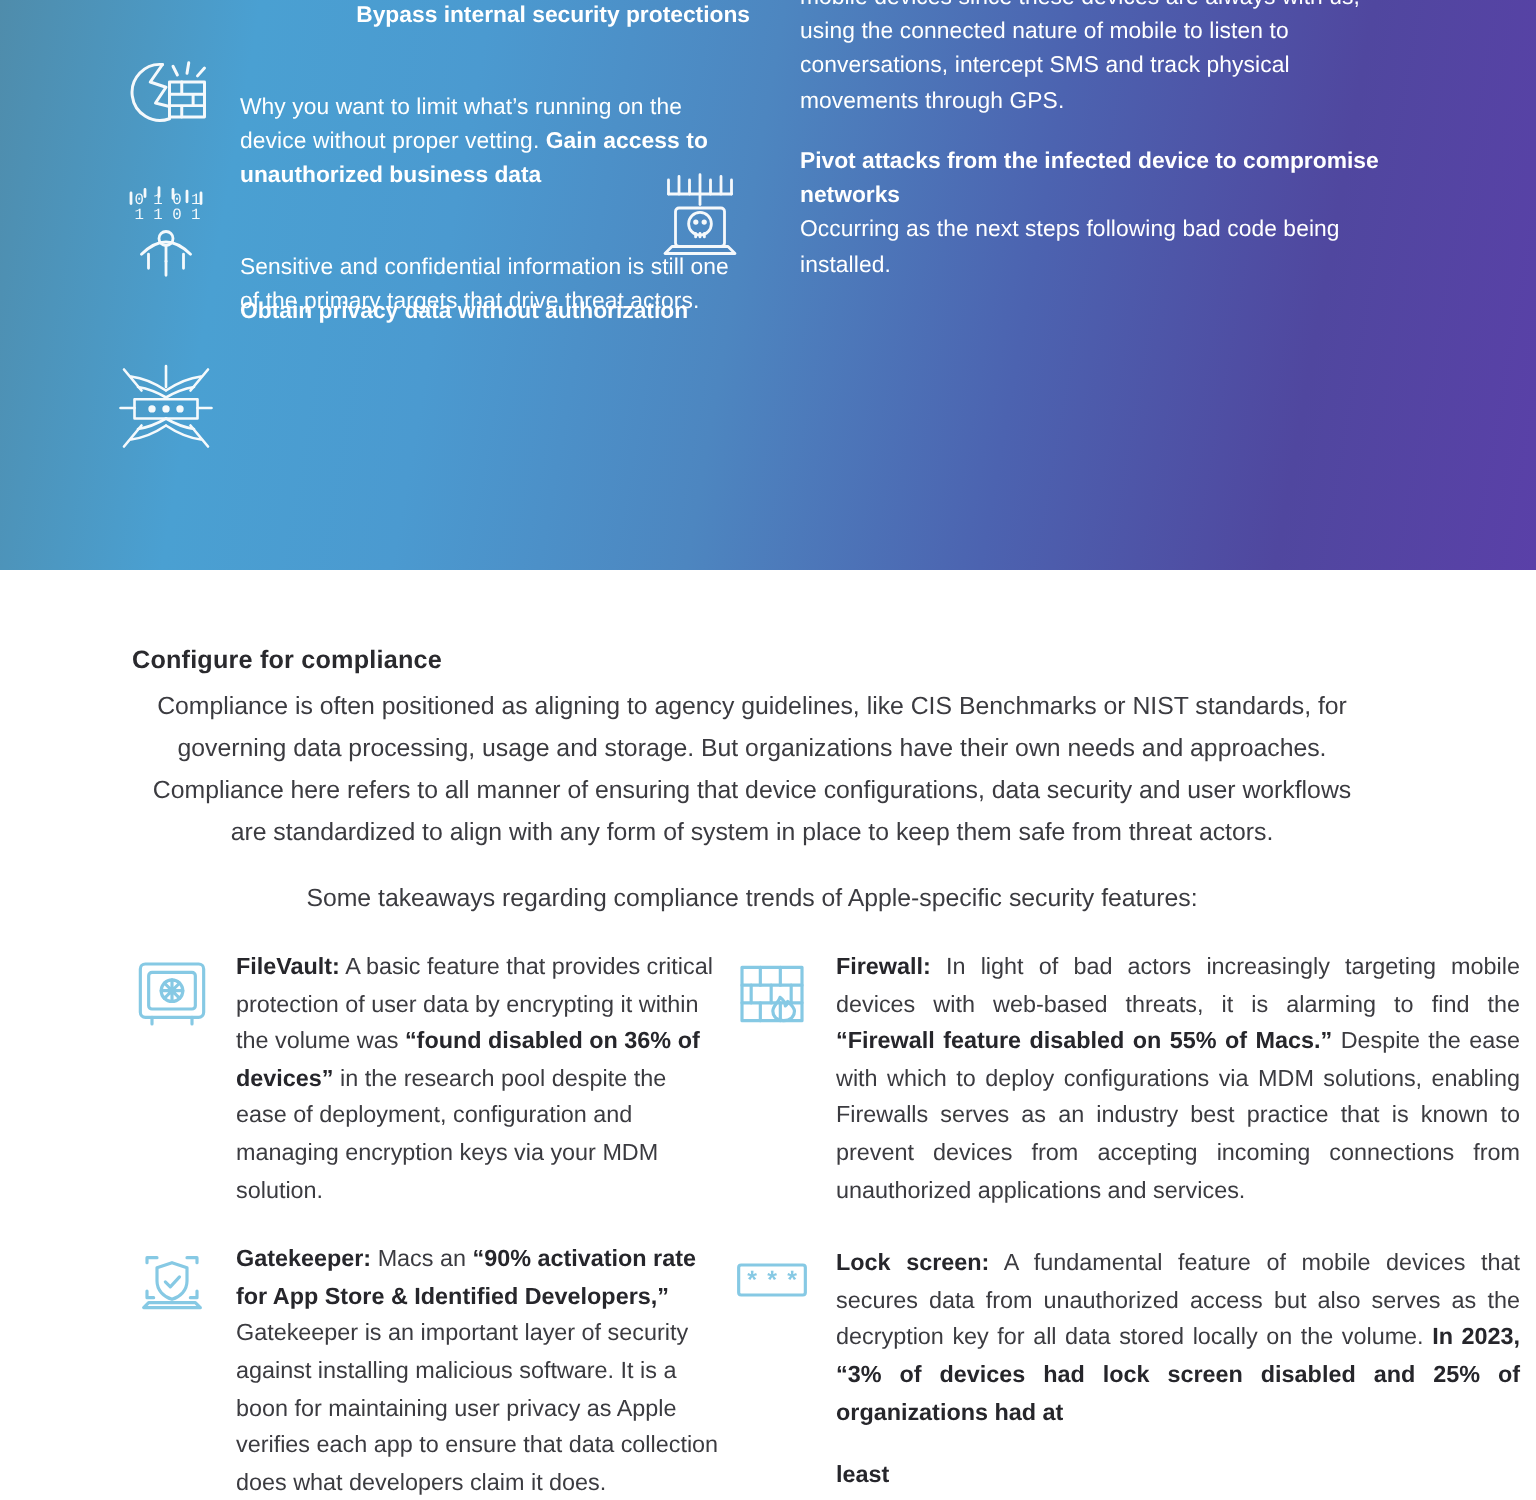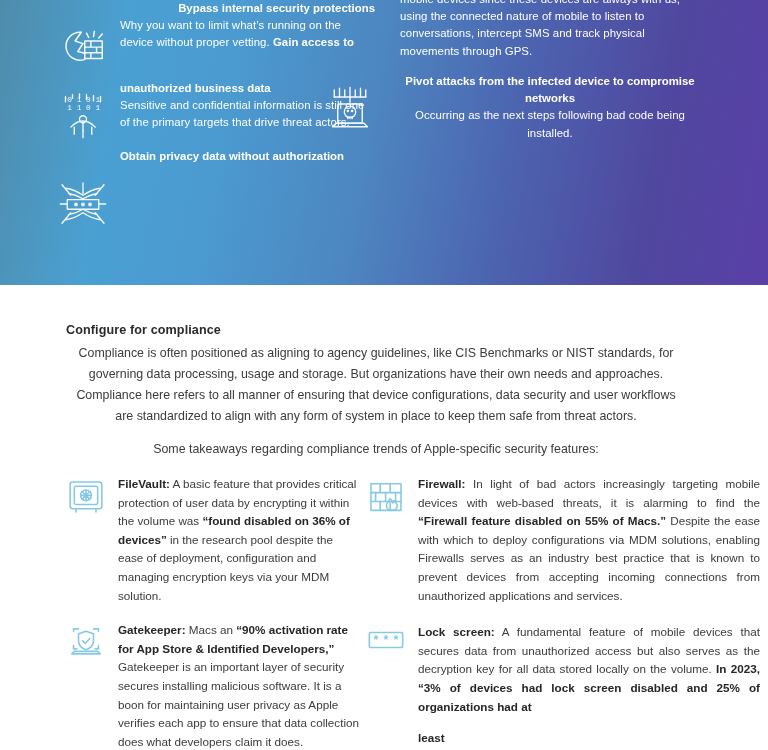--- a/index.html
+++ b/index.html
@@ -58,21 +58,21 @@
     opacity: .95;
   }
   .hero-icon svg { width: 100%; height: 100%; display: block; }
 
   .hero-text {
     color: #ffffff;
     font-size: 11.4px;
     line-height: 17.2px;
     letter-spacing: .05px;
   }
-  .hero-text.indent { margin-left: 65px; }
+  .hero-text.indent { margin-left: 65px; margin-top: 29px; }
   .hero-text b, .hero-text strong { font-weight: 700; }
 
   .hero-head {
     font-weight: 700;
     font-size: 11.4px;
     line-height: 17.2px;
     color: #ffffff;
   }
 
   
@@ -209,21 +209,21 @@
         <div class="hero-head" style="margin-left:65px;">Obtain privacy data without authorization</div>
       </div>
     </div>
 
     <div class="hero-col right">
 
       <div class="hero-block" style="height:74px; margin-top:-9px;">
         <div class="hero-text justify">mobile devices since these devices are always with us, using the connected nature of mobile to listen to conversations, intercept SMS and track physical movements through GPS.</div>
       </div>
 
-      <div class="hero-block" style="height:80px; margin-top:8px;text-align:center;">
+      <div class="hero-block" style="height:80px; margin-top:8px;">
         <div class="hero-icon" style="top:10px; left:-78px;">
           <svg viewBox="0 0 64 64" fill="none" stroke="currentColor" stroke-width="1.6" stroke-linecap="round" stroke-linejoin="round">
             <path d="M14 8v8M20 6v10M26 8v8M32 5v11M38 8v8M44 6v10M50 8v8"></path>
             <path d="M14 16h36"></path>
             <path d="M32 16v6"></path>
             <rect x="18" y="24" width="28" height="22" rx="2"></rect>
             <path d="M12 50h40l-4-4H16z"></path>
             <circle cx="32" cy="33" r="6.5"></circle>
             <circle cx="29.6" cy="32" r="1.5" fill="currentColor" stroke="none"></circle>
             <circle cx="34.4" cy="32" r="1.5" fill="currentColor" stroke="none"></circle>
@@ -270,21 +270,21 @@
         <div class="feat-ico">
           <svg viewBox="0 0 48 48" fill="none" stroke="currentColor" stroke-width="1.9" stroke-linecap="round" stroke-linejoin="round">
             <path d="M9 10V7h6M39 10V7h-6"></path>
             <path d="M9 27v4h4M39 27v4h-4"></path>
             <path d="M24 10l9 3v8c0 5.5-4 9.5-9 11-5-1.5-9-5.5-9-11v-8z"></path>
             <path d="M20 21.5l3 3 5.5-6"></path>
             <path d="M7 37h34l-3-3H10z"></path>
           </svg>
         </div>
         <div class="feat-body">
-          <b>Gatekeeper:</b><span> Macs an </span><b>“90% activation rate for App Store &amp; Identified Developers,”</b><span> Gatekeeper is an important layer of security secures installing malicious software. It is a boon for maintaining user privacy as Apple verifies each app to ensure that data collection does what developers claim it does.</span>
+          <b>Gatekeeper:</b><span> Macs an </span><b>“90% activation rate for App Store &amp; Identified Developers,”</b><span> Gatekeeper is an important layer of security against installing malicious software. It is a boon for maintaining user privacy as Apple verifies each app to ensure that data collection does what developers claim it does.</span>
         </div>
       </div>
 
     </div>
 
     <div class="feat-col right">
 
       <div class="feat">
         <div class="feat-ico">
           <svg viewBox="0 0 48 48" fill="none" stroke="currentColor" stroke-width="1.9" stroke-linecap="round" stroke-linejoin="round">

